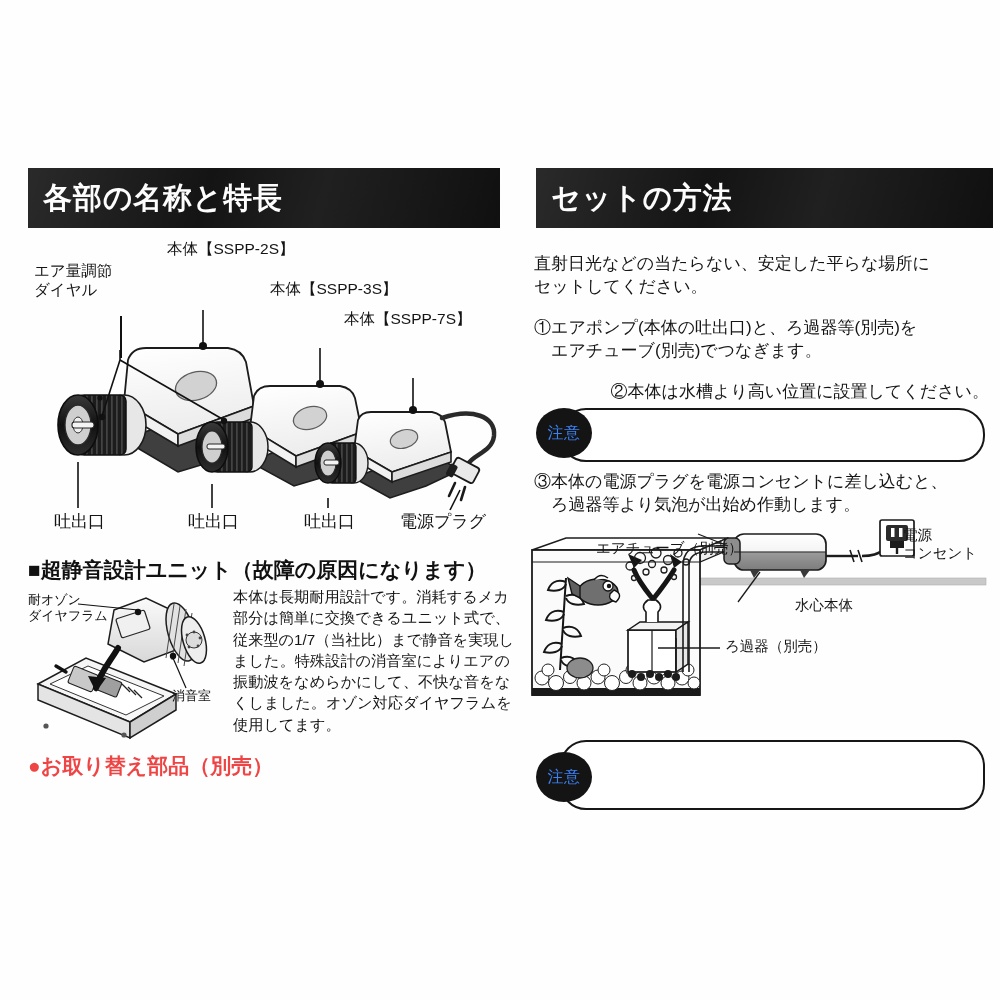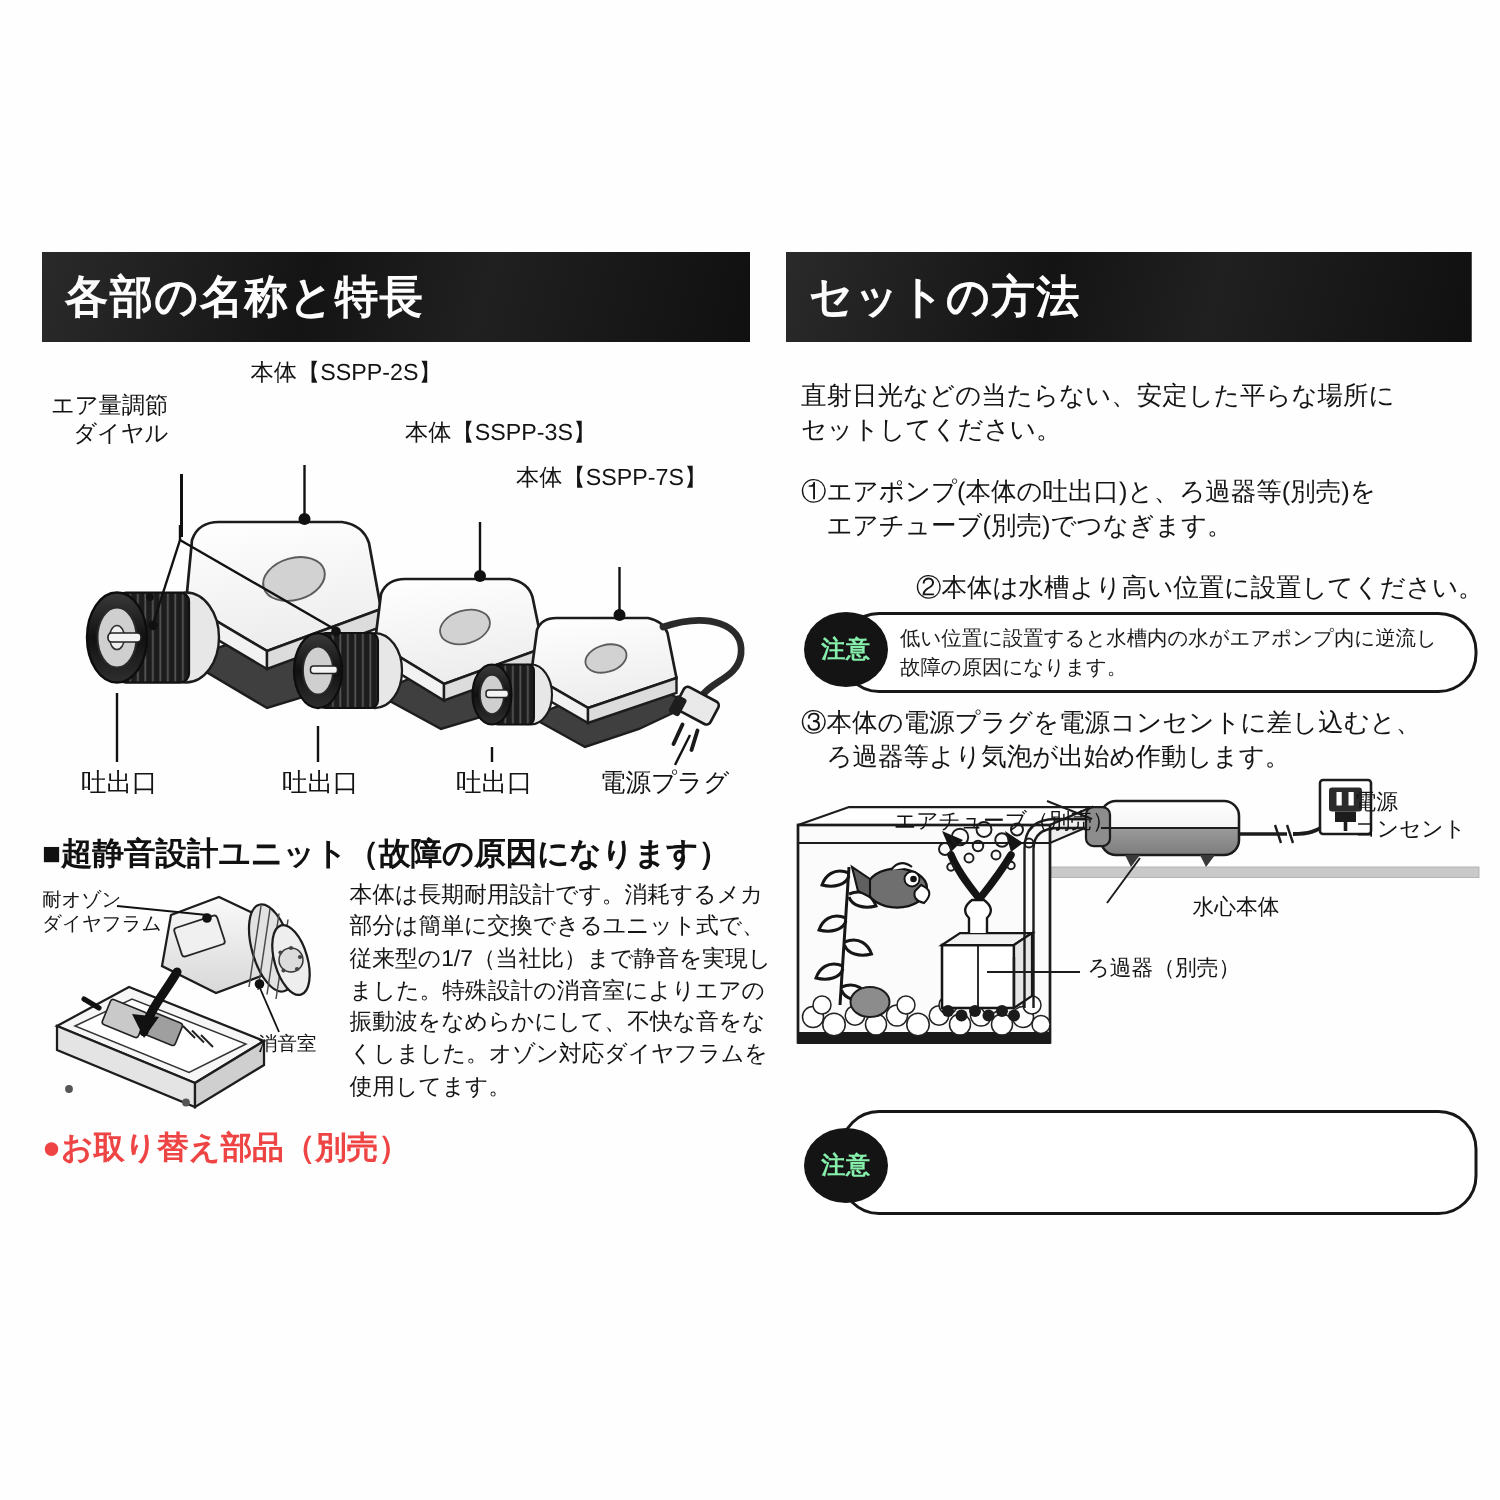--- a/index.html
+++ b/index.html
@@ -30,21 +30,21 @@
     color: #fdfdfd;
     font-weight: 700;
     font-size: 30px;
     letter-spacing: 1px;
     padding-left: 16px;
     white-space: nowrap;
     transform: scaleX(0.96);
     transform-origin: left center;
   }
   #hdr-left  { left: 28px;  top: 168px; width: 472px; height: 60px; }
-  #hdr-right { left: 524px; top: 168px; width: 457px; height: 60px; align-items: center; }
+  #hdr-right { left: 536px; top: 168px; width: 457px; height: 60px; align-items: center; }
 
   
   .jp {
     font-family: Liberation Sans, sans-serif;
     color: #141414;
     line-height: 1.35;
     white-space: pre;
   }
   .callout {
     position: absolute;
@@ -89,21 +89,21 @@
     position: absolute;
     border: 2.5px solid #171717;
     border-radius: 26px;
     background: #fff;
   }
   .caution-badge {
     position: absolute;
     background: #141414;
     border-radius: 50%;
     display: flex; align-items: center; justify-content: center;
-    color: #86efac; font-weight: 700;
+    color: #3b82f6; font-weight: 400;
     letter-spacing: 0.5px;
     z-index: 4;
   }
   .caution-text {
     position: absolute;
     font-size: 13.6px;
     line-height: 1.42;
     color: #1a1a1a;
     white-space: pre-line;
     z-index: 3;
@@ -234,21 +234,21 @@
     </g>
     <g fill="#111">
       <circle cx="175" cy="106" r="4"></circle>
       <circle cx="292" cy="144" r="4"></circle>
       <circle cx="385" cy="170" r="4"></circle>
       <circle cx="196" cy="181" r="3.2"></circle>
       <circle cx="74" cy="177" r="3.2"></circle>
     </g>
   </svg>
 
-  <div class="callout" style="left:34px; top:262px;text-align:right;">エア量調節
+  <div class="callout" style="left:34px; top:262px;">エア量調節
 ダイヤル</div>
   <div class="callout" style="left:167px; top:240px;">本体【SSPP-2S】</div>
   <div class="callout" style="left:270px; top:280px;">本体【SSPP-3S】</div>
   <div class="callout" style="left:344px; top:310px;">本体【SSPP-7S】</div>
 
   <div class="callout" style="left:54px;  top:512px; font-size:17px;">吐出口</div>
   <div class="callout" style="left:188px; top:512px; font-size:17px;">吐出口</div>
   <div class="callout" style="left:304px; top:512px; font-size:17px;">吐出口</div>
   <div class="callout" style="left:400px; top:512px; font-size:17px;">電源プラグ</div>
 
@@ -329,22 +329,20 @@
   <div id="intro" class="rtext jp">直射日光などの当たらない、安定した平らな場所に
 セットしてください。</div>
   <div id="step1" class="rtext jp">①エアポンプ(本体の吐出口)と、ろ過器等(別売)を
 　エアチューブ(別売)でつなぎます。</div>
   <div id="step2" class="rtext jp">②本体は水槽より高い位置に設置してください。</div>
   <div id="step3" class="rtext jp">③本体の電源プラグを電源コンセントに差し込むと、
 　ろ過器等より気泡が出始め作動します。</div>
 
   <div id="caution1-box" class="caution-box"></div>
   <div id="caution1-badge" class="caution-badge">注意</div>
-  <div id="caution1-text" class="caution-text jp">低い位置に設置すると水槽内の水がエアポンプ内に逆流し
-故障の原因になります。</div>
 
   <div id="tank-fig">
     <svg width="460" height="210" viewBox="0 0 460 210">
       <defs>
         <linearGradient id="pumpG" x1="0" y1="0" x2="0" y2="1">
           <stop offset="0%" stop-color="#ffffff"></stop>
           <stop offset="48%" stop-color="#f4f4f4"></stop>
           <stop offset="52%" stop-color="#9a9a9a"></stop>
           <stop offset="100%" stop-color="#7d7d7d"></stop>
         </linearGradient>

